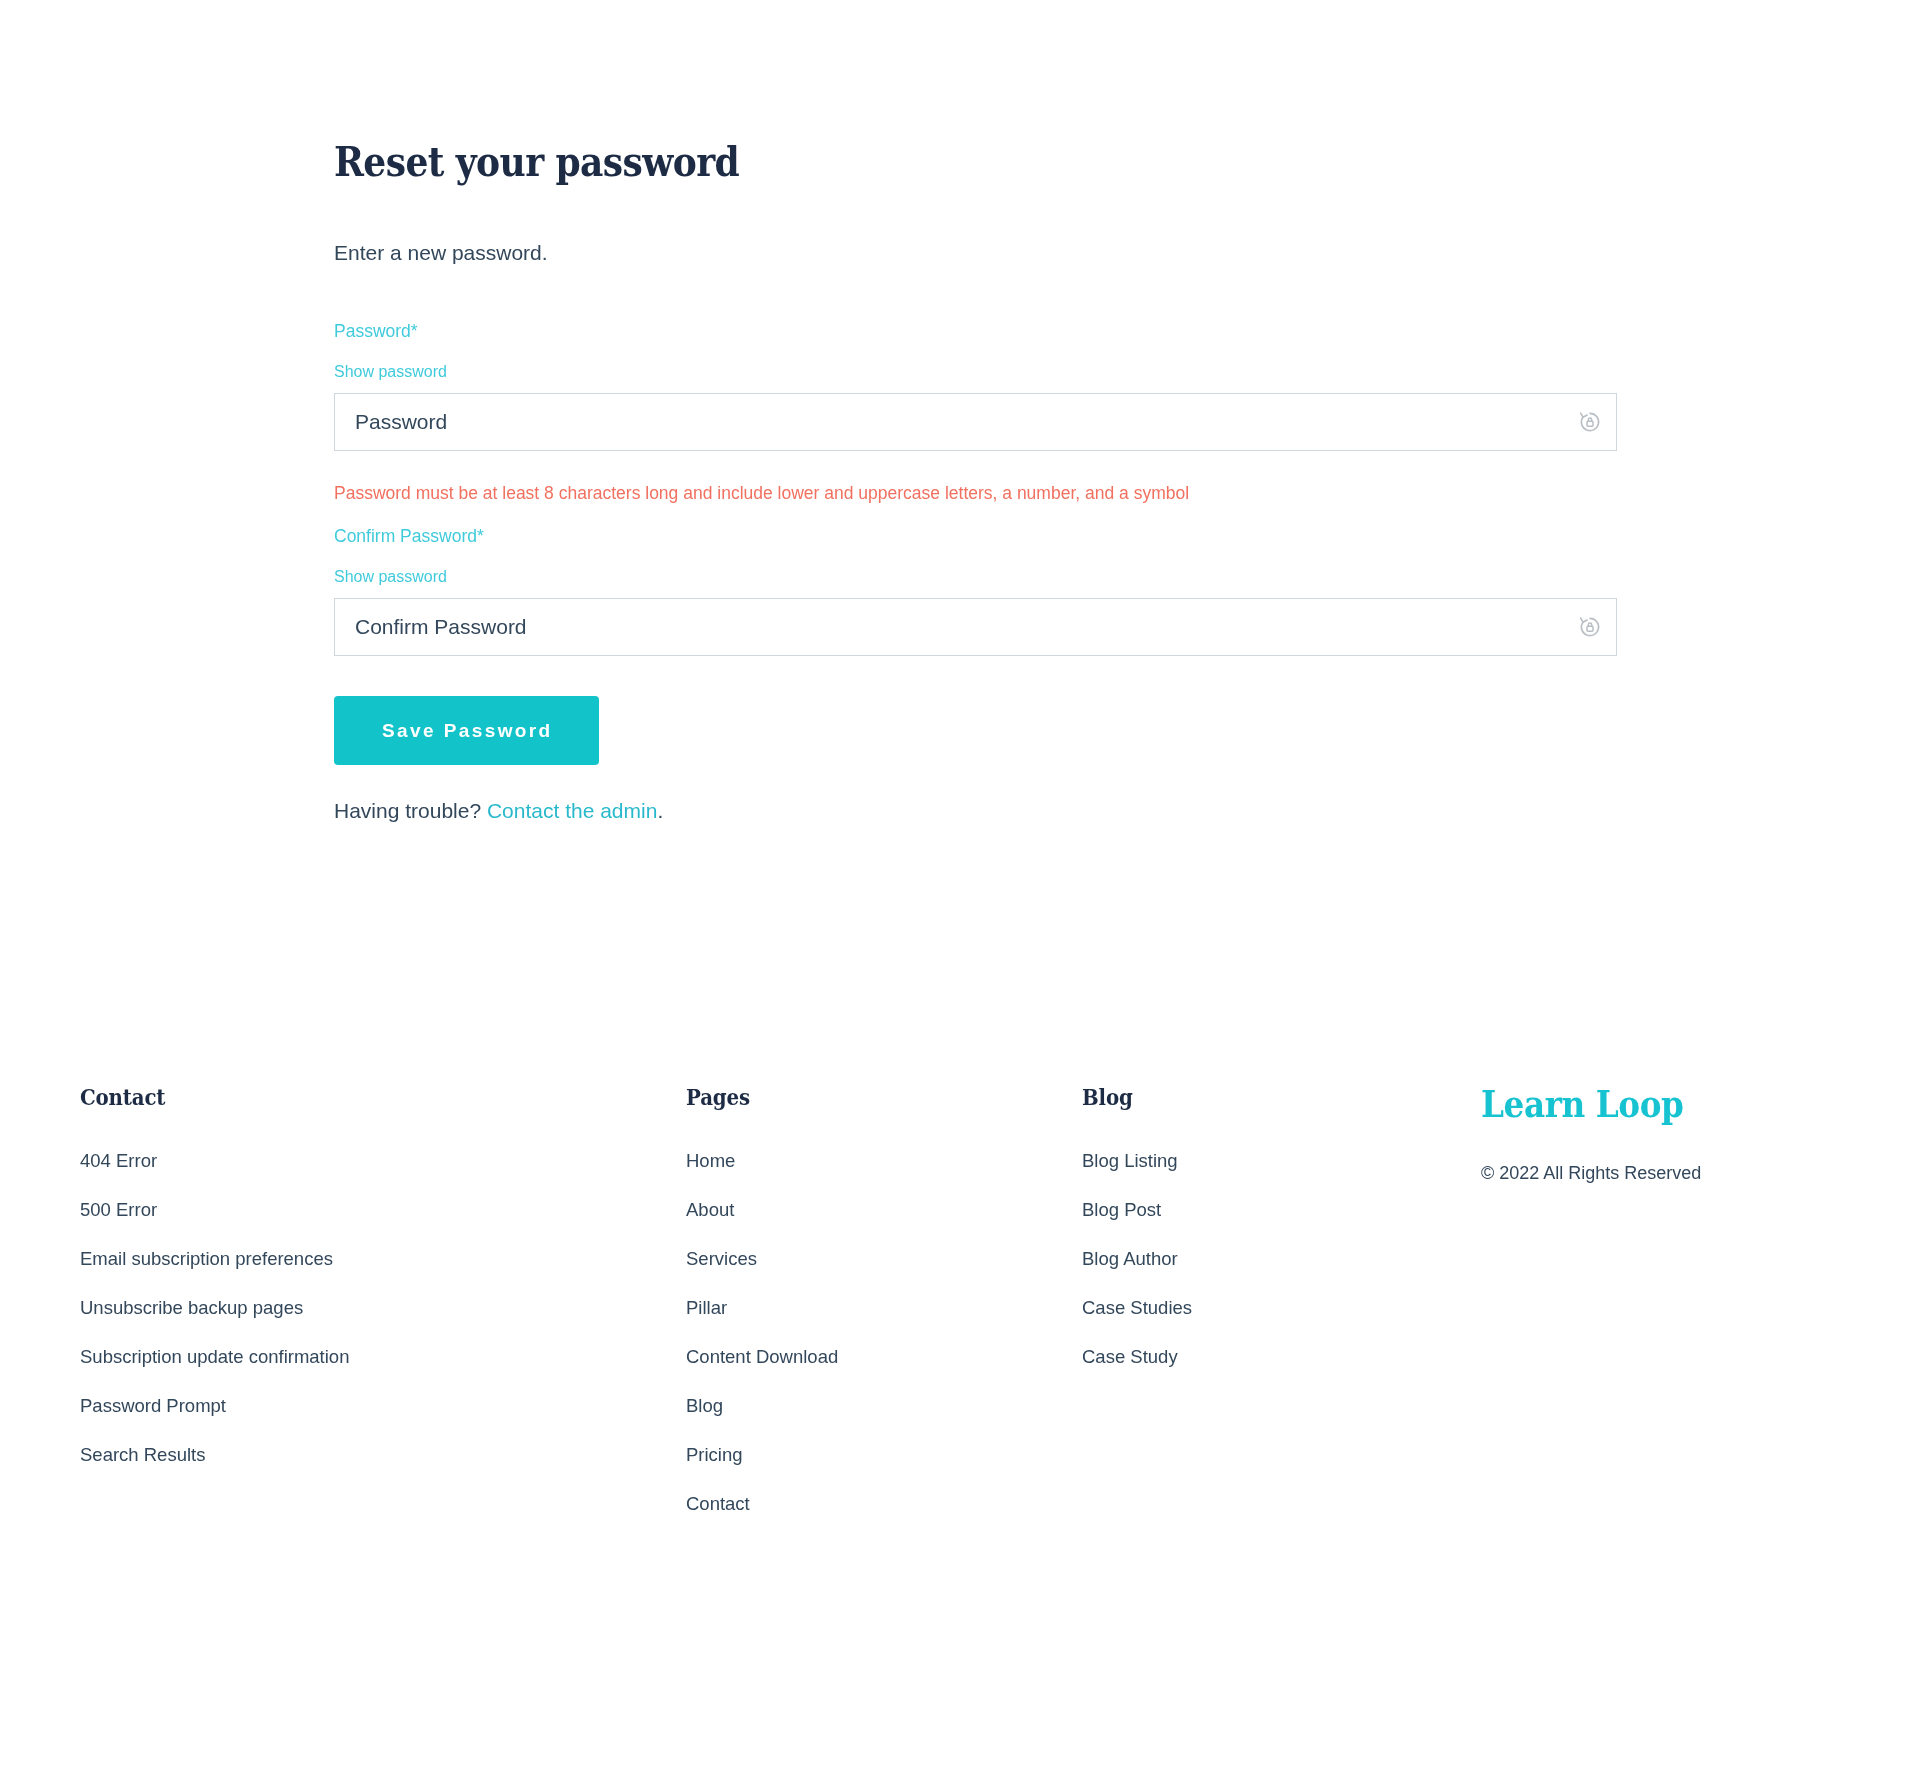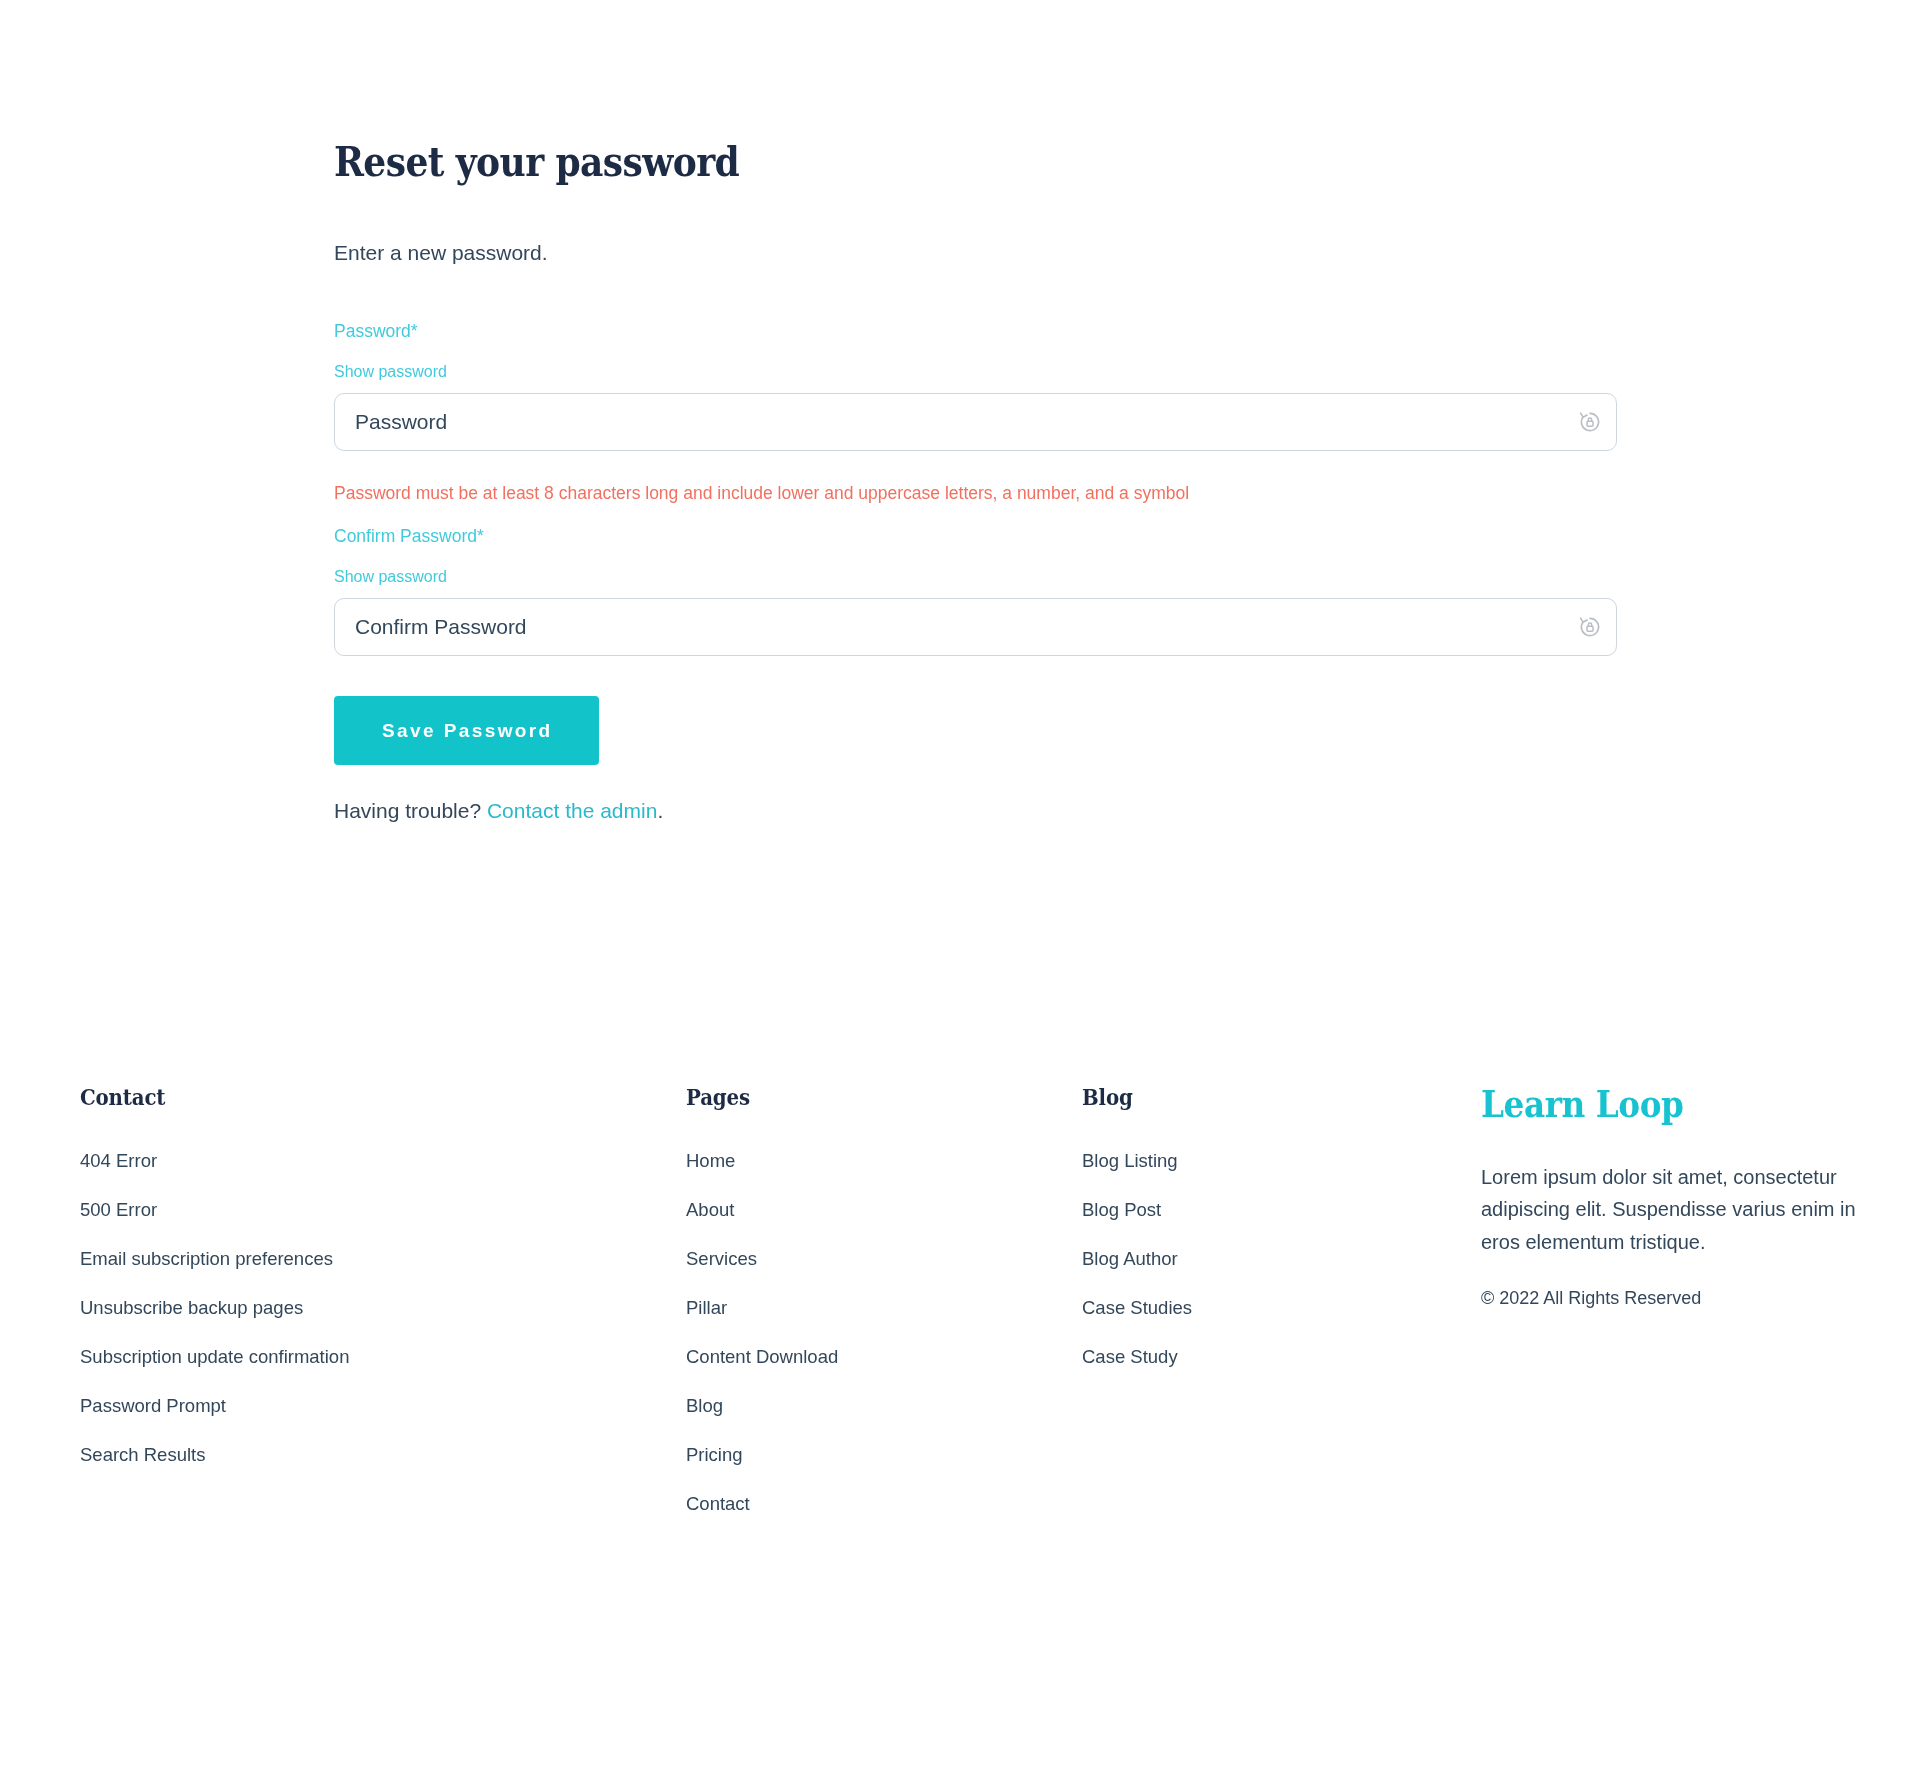--- a/index.html
+++ b/index.html
@@ -72,21 +72,21 @@
     text-decoration: none;
   }
 
   .input-shell {
     position: relative;
     margin-top: 10px;
     width: 1283px;
     height: 58px;
     box-sizing: border-box;
     border: 1px solid #cfd6dd;
-    border-radius: 10px;
+    border-radius: 0;
     background: #fff;
   }
 
   .input-shell input {
     position: absolute;
     left: 0; top: 0;
     width: 100%;
     height: 100%;
     box-sizing: border-box;
     padding: 0 52px 0 20px;
@@ -297,21 +297,20 @@
         <div class="fcol-title">Blog</div>
         <a class="flink">Blog Listing</a>
         <a class="flink">Blog Post</a>
         <a class="flink">Blog Author</a>
         <a class="flink">Case Studies</a>
         <a class="flink">Case Study</a>
       </div>
 
       <div class="fcol fcol-brand">
         <div class="brand-title">Learn Loop</div>
-        <p class="brand-text">Lorem ipsum dolor sit amet, consectetur adipiscing elit. Suspendisse varius enim in eros elementum tristique.</p>
         <p class="brand-copy">© 2022 All Rights Reserved</p>
       </div>
 
     </div>
 
   </footer>
 
 </div>
 
 </body></html>

